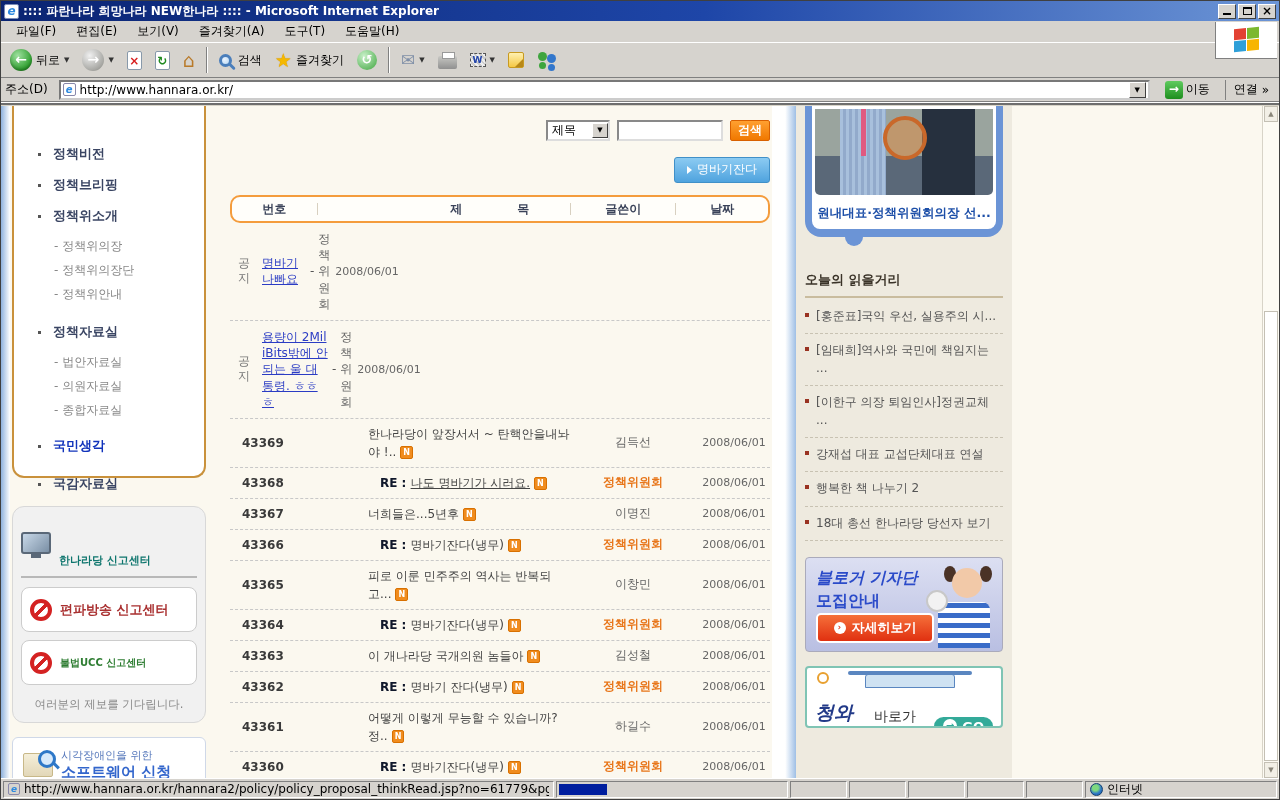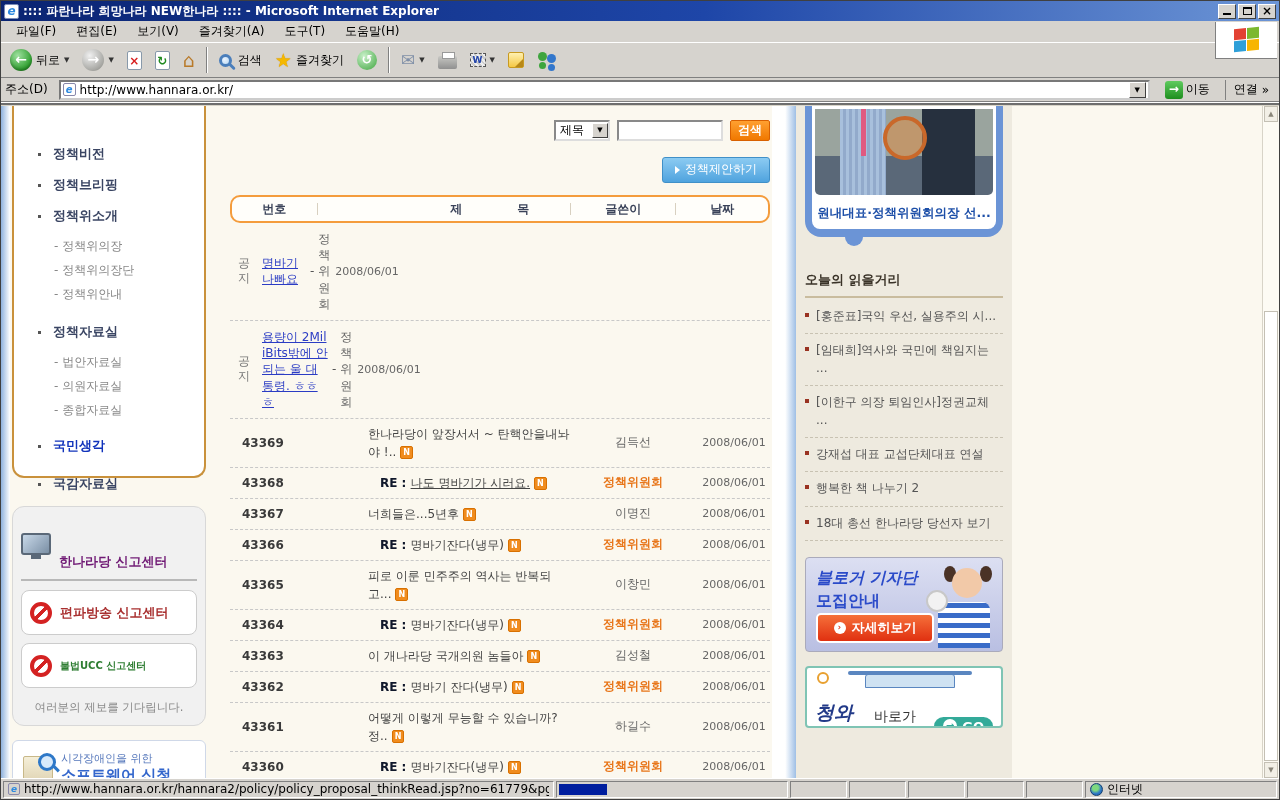--- a/index.html
+++ b/index.html
@@ -78,37 +78,37 @@
   
   .navbox { border:2px solid #C9913B; border-top:none; border-radius:0 0 12px 12px; background:#fff; height:372px; padding:26px 0 0 24px; }
   .navitem { display:flex; align-items:center; margin:13px 0; color:#3A4563; font-weight:bold; font-size:13px; cursor:pointer; }
   .navitem .sq { width:3px; height:3px; background:#555; margin-right:12px; }
   .navitem.active { color:#1133BB; }
   .navsub { margin:7px 0 7px 16px; color:#888; font-size:12px; font-weight:normal; cursor:pointer; }
   .report { margin-top:28px; background:#F1F1F1; border:1px solid #D8D8D8; border-radius:12px; padding:10px 8px 8px; }
   .rtitle { display:flex; align-items:center; gap:8px; border-bottom:2px solid #B8B8B8; padding-bottom:8px; margin-bottom:9px; }
   .monic { width:30px; height:22px; border:2px solid #5A6878; border-radius:3px; background:linear-gradient(135deg,#C8D8E8,#7A8FA5); position:relative; }
   .monic::after { content:""; position:absolute; left:8px; bottom:-6px; width:10px; height:4px; background:#5A6878; }
-  .rtitle b { font-size:13px; color:#701a75;margin-top:36px; }
+  .rtitle b { font-size:11px; color:#0f766e;margin-top:36px; }
   .rbtn { background:#fff; border:1px solid #CCC; border-radius:8px; height:45px; display:flex; align-items:center; gap:8px; padding:0 8px; margin-bottom:8px; cursor:pointer; }
   .noent { width:22px; height:22px; border:4px solid #D42222; border-radius:50%; background:linear-gradient(135deg,transparent 42%,#D42222 42% 58%,transparent 58%),#fff; flex:none; }
   .rbtn .t1 { color:#A93030; font-weight:bold; font-size:13px; }
   .rbtn .t2 { color:#2E7D32; font-weight:bold; font-size:10px; }
   .rfoot { text-align:center; color:#888; font-size:11.5px; padding:4px 0 2px; }
   .smallbn { margin-top:14px; background:#fff; border:1px solid #CFD8E8; border-radius:6px; height:56px; display:flex; align-items:center; gap:8px; padding:0 10px; cursor:pointer; }
   .sw-ic { width:30px; height:24px; background:linear-gradient(#F5EFD9,#E2D7B8); border:1px solid #C8B888; border-radius:2px; position:relative; flex:none; }
   .sw-ic::after { content:""; position:absolute; right:-4px; top:-4px; width:12px; height:12px; border:3px solid #2E78C8; border-radius:50%; background:#D8EAFB; }
   .sw-ic::before { content:""; position:absolute; right:-8px; top:10px; width:8px; height:3px; background:#2E78C8; transform:rotate(45deg); }
   .sbn-l1 { color:#5577BB; font-size:11px; }
   .sbn-l2 { color:#3366CC; font-weight:bold; font-size:15px; }
   .childbn { margin-top:10px; border-color:#E8CFDA; height:60px; }
 
   
   .searchrow { width:540px; display:flex; justify-content:flex-end; align-items:center; gap:7px; margin-top:6px; }
-  .catsel { width:56px; height:21px; background:#fff; border:2px inset #ddd; display:flex; align-items:center; justify-content:space-between; padding-left:4px; cursor:pointer; }
+  .catsel { width:64px; height:21px; background:#fff; border:2px inset #ddd; display:flex; align-items:center; justify-content:space-between; padding-left:4px; cursor:pointer; }
   .catsel .da { width:16px; height:15px; background:#D6D3CE; border:1px solid; border-color:#FFF #404040 #404040 #FFF; font-size:7px; text-align:center; line-height:13px; }
   .qinput { width:106px; height:21px; background:#fff; border:2px inset #ddd; font-size:12px; padding:0 3px; font-family:inherit; }
   .sbtn { height:21px; background:linear-gradient(#FFA030,#F07800); border:1px solid #D86000; color:#fff; font-weight:bold; font-size:12px; padding:0 7px; cursor:pointer; border-radius:2px; }
   .proposerow { width:540px; display:flex; justify-content:flex-end; margin:16px 0 12px; }
   .propose { background:linear-gradient(#8CCBF2,#4FA3DE); border:1px solid #4090C8; border-radius:3px; color:#fff; font-size:12px; padding:3px 12px 4px; display:flex; align-items:center; gap:5px; cursor:pointer; }
   .propose .tri { width:0; height:0; border-left:5px solid #fff; border-top:4px solid transparent; border-bottom:4px solid transparent; }
   .bheader { width:540px; height:28px; border:2px solid #F49C3C; border-radius:10px; background:#FFFEFA; display:flex; align-items:center; font-weight:bold; color:#3A4258; font-size:12px; }
   .bh-no { width:85px; text-align:center; }
   .bh-pipe { color:#D8D0C0; width:1px; border-left:1px solid #D8D0C0; height:12px; }
   .bh-title { width:253px; display:flex; justify-content:center; gap:55px; padding-left:92px; }
@@ -376,21 +376,21 @@
             <span>제목</span>
             <span class="da">▼</span>
           </span>
           <input class="qinput" style="">
           <button class="sbtn">검색</button>
         </div>
 
         <div class="proposerow">
           <span class="propose">
             <span class="tri"></span>
-            <span>정책제안하기</span>
+            <span>명바기잔다</span>
           </span>
         </div>
 
         <div class="bheader">
           <span class="bh-no">번호</span>
           <span class="bh-pipe"></span>
           <span class="bh-title">
             <span>제</span>
             <span>목</span>
           </span>

